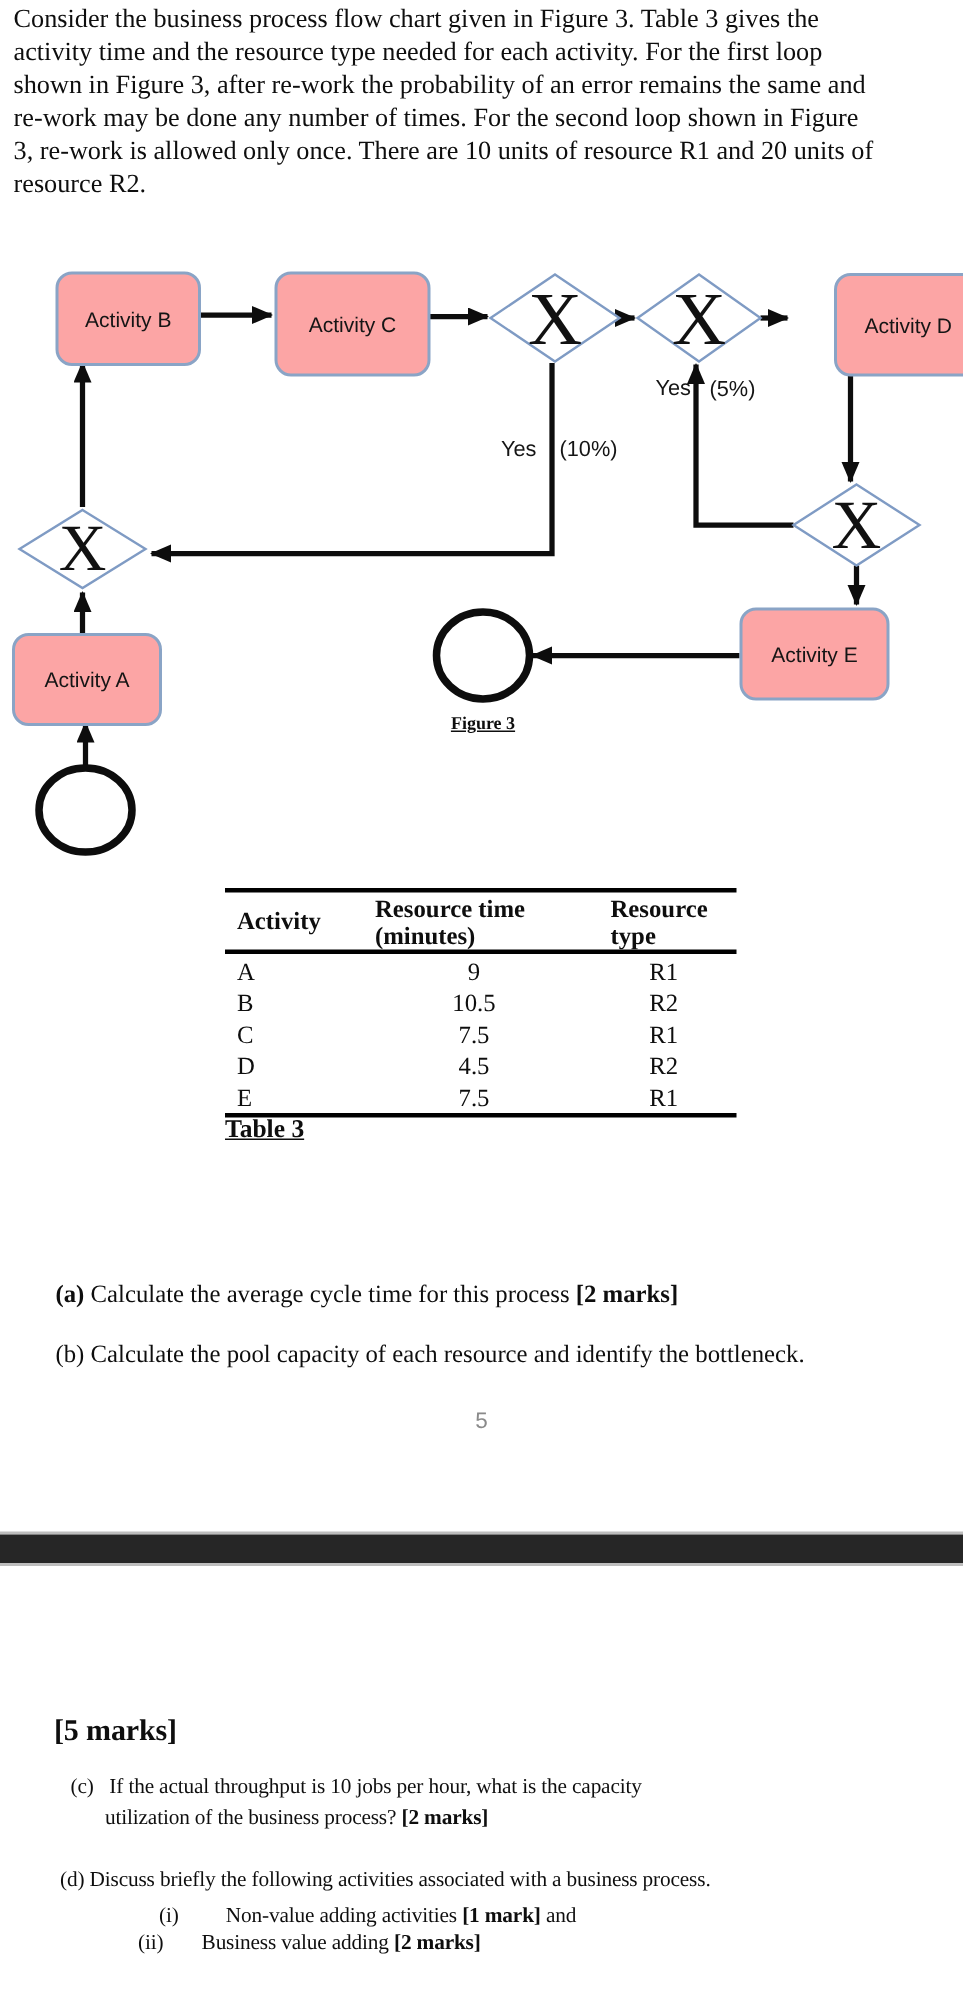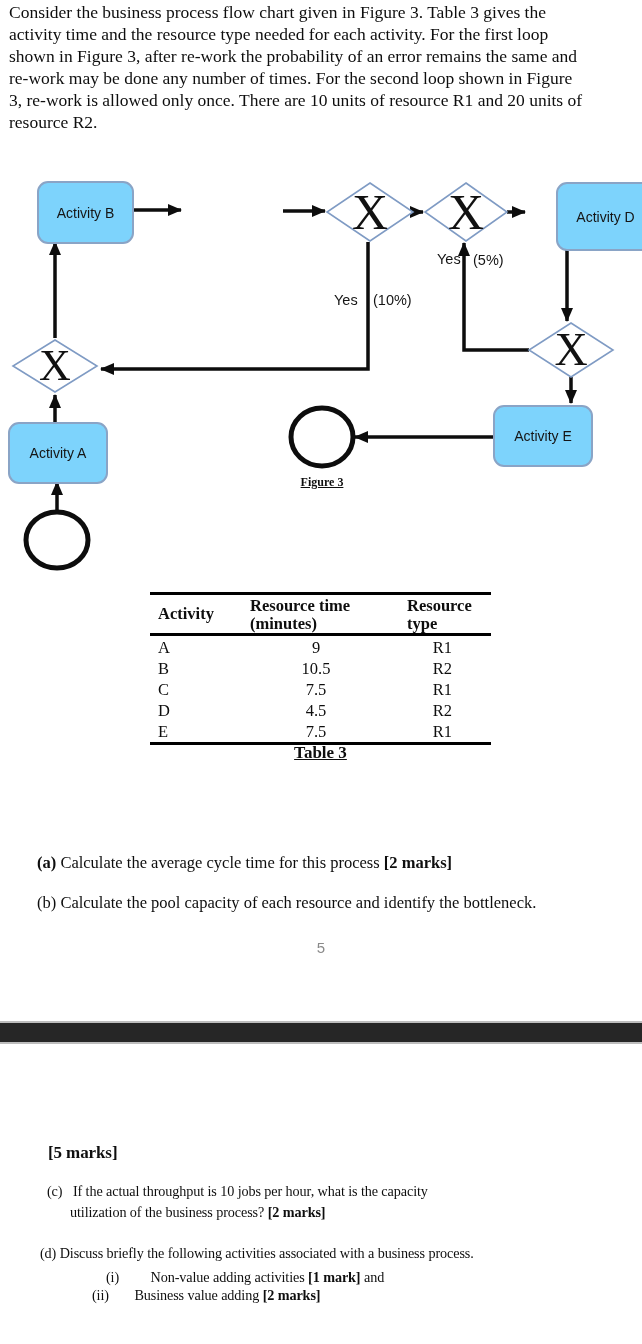--- a/index.html
+++ b/index.html
@@ -5,39 +5,39 @@
   html,body{margin:0;padding:0;background:#fff;}
   .page{position:relative;width:642px;height:1344px;background:#ffffff;overflow:hidden;
         font-family:"Liberation Serif",serif;color:#0e0e0e;}
 
   
   .intro{position:absolute;left:9px;top:1px;width:632px;font-size:17.5px;line-height:22px;}
   .tline{white-space:nowrap;}
 
   
   .fc-svg{position:absolute;left:0;top:160px;width:642px;height:440px;}
-  .node{position:absolute;background:#7dd3fc;border:2px solid #8aa4c6;border-radius:11px;
+  .node{position:absolute;background:#fca5a5;border:2px solid #8aa4c6;border-radius:11px;
         display:flex;align-items:center;justify-content:center;
         font-family:"Liberation Sans",sans-serif;font-size:14px;color:#151515;}
   .xlab{position:absolute;font-family:"Liberation Serif",serif;color:#111;
         text-align:center;font-weight:400;}
   .flab{position:absolute;font-family:"Liberation Sans",sans-serif;font-size:14.5px;color:#151515;white-space:nowrap;}
   .figcap{position:absolute;left:270px;top:475px;width:104px;text-align:center;
           font-weight:bold;font-size:12px;text-decoration:underline;}
 
   
   .t3{position:absolute;left:150px;top:592px;width:341px;font-size:16.5px;}
   .rule{position:absolute;left:0;width:341px;background:#000;height:3px;}
   .t3 .hdr{position:absolute;font-weight:bold;line-height:18px;}
   .trow{position:absolute;left:0;width:341px;height:21px;display:grid;
         grid-template-columns:100px 158px 83px;line-height:21px;}
   .trow .c1{padding-left:8px;}
   .trow .c2{text-align:center;padding-right:26px;}
   .trow .c3{text-align:center;padding-right:14px;}
-  .tabcap{position:absolute;left:0;top:151px;width:341px;text-align:center;
+  .tabcap{position:absolute;left:0;top:151px;width:341px;
           font-weight:bold;font-size:17px;text-decoration:underline;}
 
   
   .q{position:absolute;left:37px;font-size:16.5px;white-space:nowrap;}
   .b{font-weight:bold;}
   .pagenum{position:absolute;left:0;top:939px;width:642px;text-align:center;
            font-family:"Liberation Sans",sans-serif;font-size:15px;color:#8a8a8a;}
 
   
   .sep-line{position:absolute;left:0;width:642px;height:2px;background:#bdbdbd;}
@@ -86,20 +86,21 @@
       <polygon points="466,23 507,52 466,81 425,52"></polygon>
       <polygon points="571,163 613,190 571,217 529,190"></polygon>
     </g>
     <g stroke="#0d0d0d" stroke-width="5" fill="#ffffff">
       <ellipse cx="57" cy="380" rx="31" ry="28"></ellipse>
       <ellipse cx="322" cy="277" rx="31" ry="29"></ellipse>
     </g>
   </svg>
 
   <div class="node" style="left:37px;top:181px;width:93px;height:59px;">Activity B</div>
+  <div class="node" style="left:183px;top:181px;width:100px;height:66px;">Activity C</div>
   <div class="node" style="left:528px;top:182px;width:95px;height:65px;margin-left:28px;">Activity D</div>
   <div class="node" style="left:493px;top:405px;width:96px;height:58px;">Activity E</div>
   <div class="node" style="left:8px;top:422px;width:96px;height:58px;">Activity A</div>
 
   <div class="xlab" style="left:340px;top:183px;width:60px;height:58px;line-height:58px;font-size:50px;">X</div>
   <div class="xlab" style="left:436px;top:183px;width:60px;height:58px;line-height:58px;font-size:50px;">X</div>
   <div class="xlab" style="left:541px;top:324px;width:60px;height:52px;line-height:52px;font-size:46px;">X</div>
   <div class="xlab" style="left:25px;top:341px;width:60px;height:50px;line-height:50px;font-size:44px;">X</div>
 
   <div class="flab" style="left:334px;top:292px;">Yes</div>
@@ -161,21 +162,21 @@
     <span>(b)</span>
     <span>Calculate the pool capacity of each resource and identify the bottleneck.</span>
   </div>
 
   <div class="pagenum">5</div>
 
   <div class="sep-line" style="top:1021px;"></div>
   <div class="sep-band"></div>
   <div class="sep-line" style="top:1042px;"></div>
 
-  <div class="p2 b" style="left:48px;top:1143px;font-size:17px;">[5 marks]</div>
+  <div class="p2 b" style="left:36px;top:1143px;font-size:20px;">[5 marks]</div>
 
   <div class="p2" style="left:47px;top:1183px;">
     <span>(c)</span>
     <span style="margin-left:7px;">If the actual throughput is 10 jobs per hour, what is the capacity</span>
   </div>
   <div class="p2" style="left:70px;top:1204px;">
     <span>utilization of the business process?</span>
     <span class="b">[2 marks]</span>
   </div>
 

